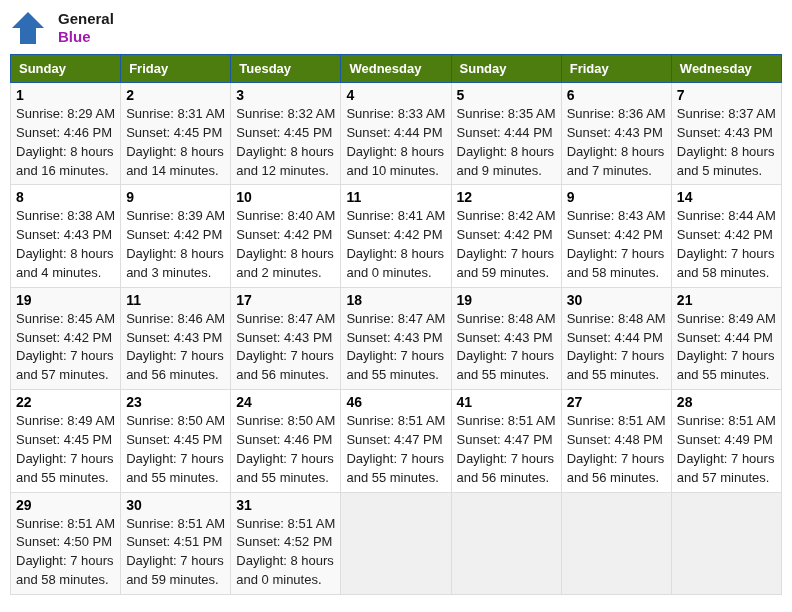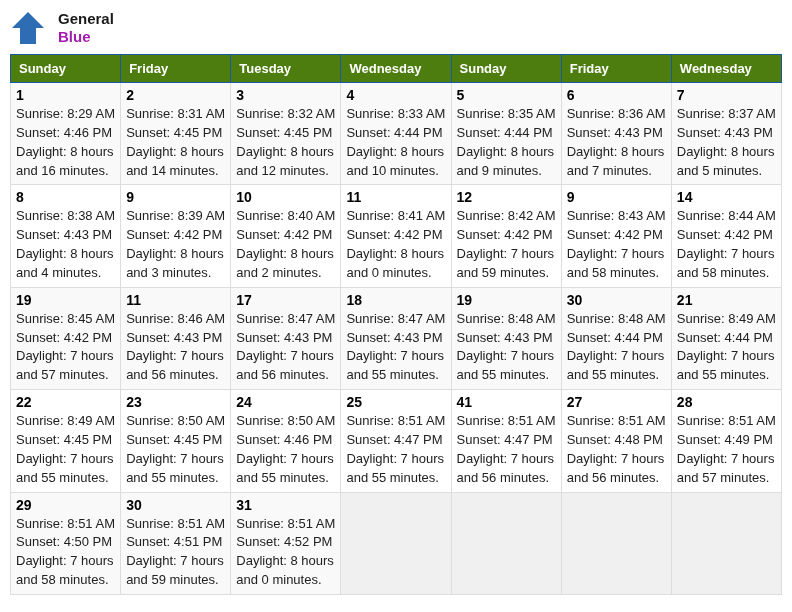--- a/index.html
+++ b/index.html
@@ -207,21 +207,21 @@
         </td>
         <td>
           <span class="day-num">23</span>
           <div class="day-info">Sunrise: 8:50 AM<br>Sunset: 4:45 PM<br>Daylight: 7 hours<br>and 55 minutes.</div>
         </td>
         <td>
           <span class="day-num">24</span>
           <div class="day-info">Sunrise: 8:50 AM<br>Sunset: 4:46 PM<br>Daylight: 7 hours<br>and 55 minutes.</div>
         </td>
         <td>
-          <span class="day-num">25</span>
+          <span class="day-num">46</span>
           <div class="day-info">Sunrise: 8:51 AM<br>Sunset: 4:47 PM<br>Daylight: 7 hours<br>and 55 minutes.</div>
         </td>
         <td>
           <span class="day-num">41</span>
           <div class="day-info">Sunrise: 8:51 AM<br>Sunset: 4:47 PM<br>Daylight: 7 hours<br>and 56 minutes.</div>
         </td>
         <td>
           <span class="day-num">27</span>
           <div class="day-info">Sunrise: 8:51 AM<br>Sunset: 4:48 PM<br>Daylight: 7 hours<br>and 56 minutes.</div>
         </td>

